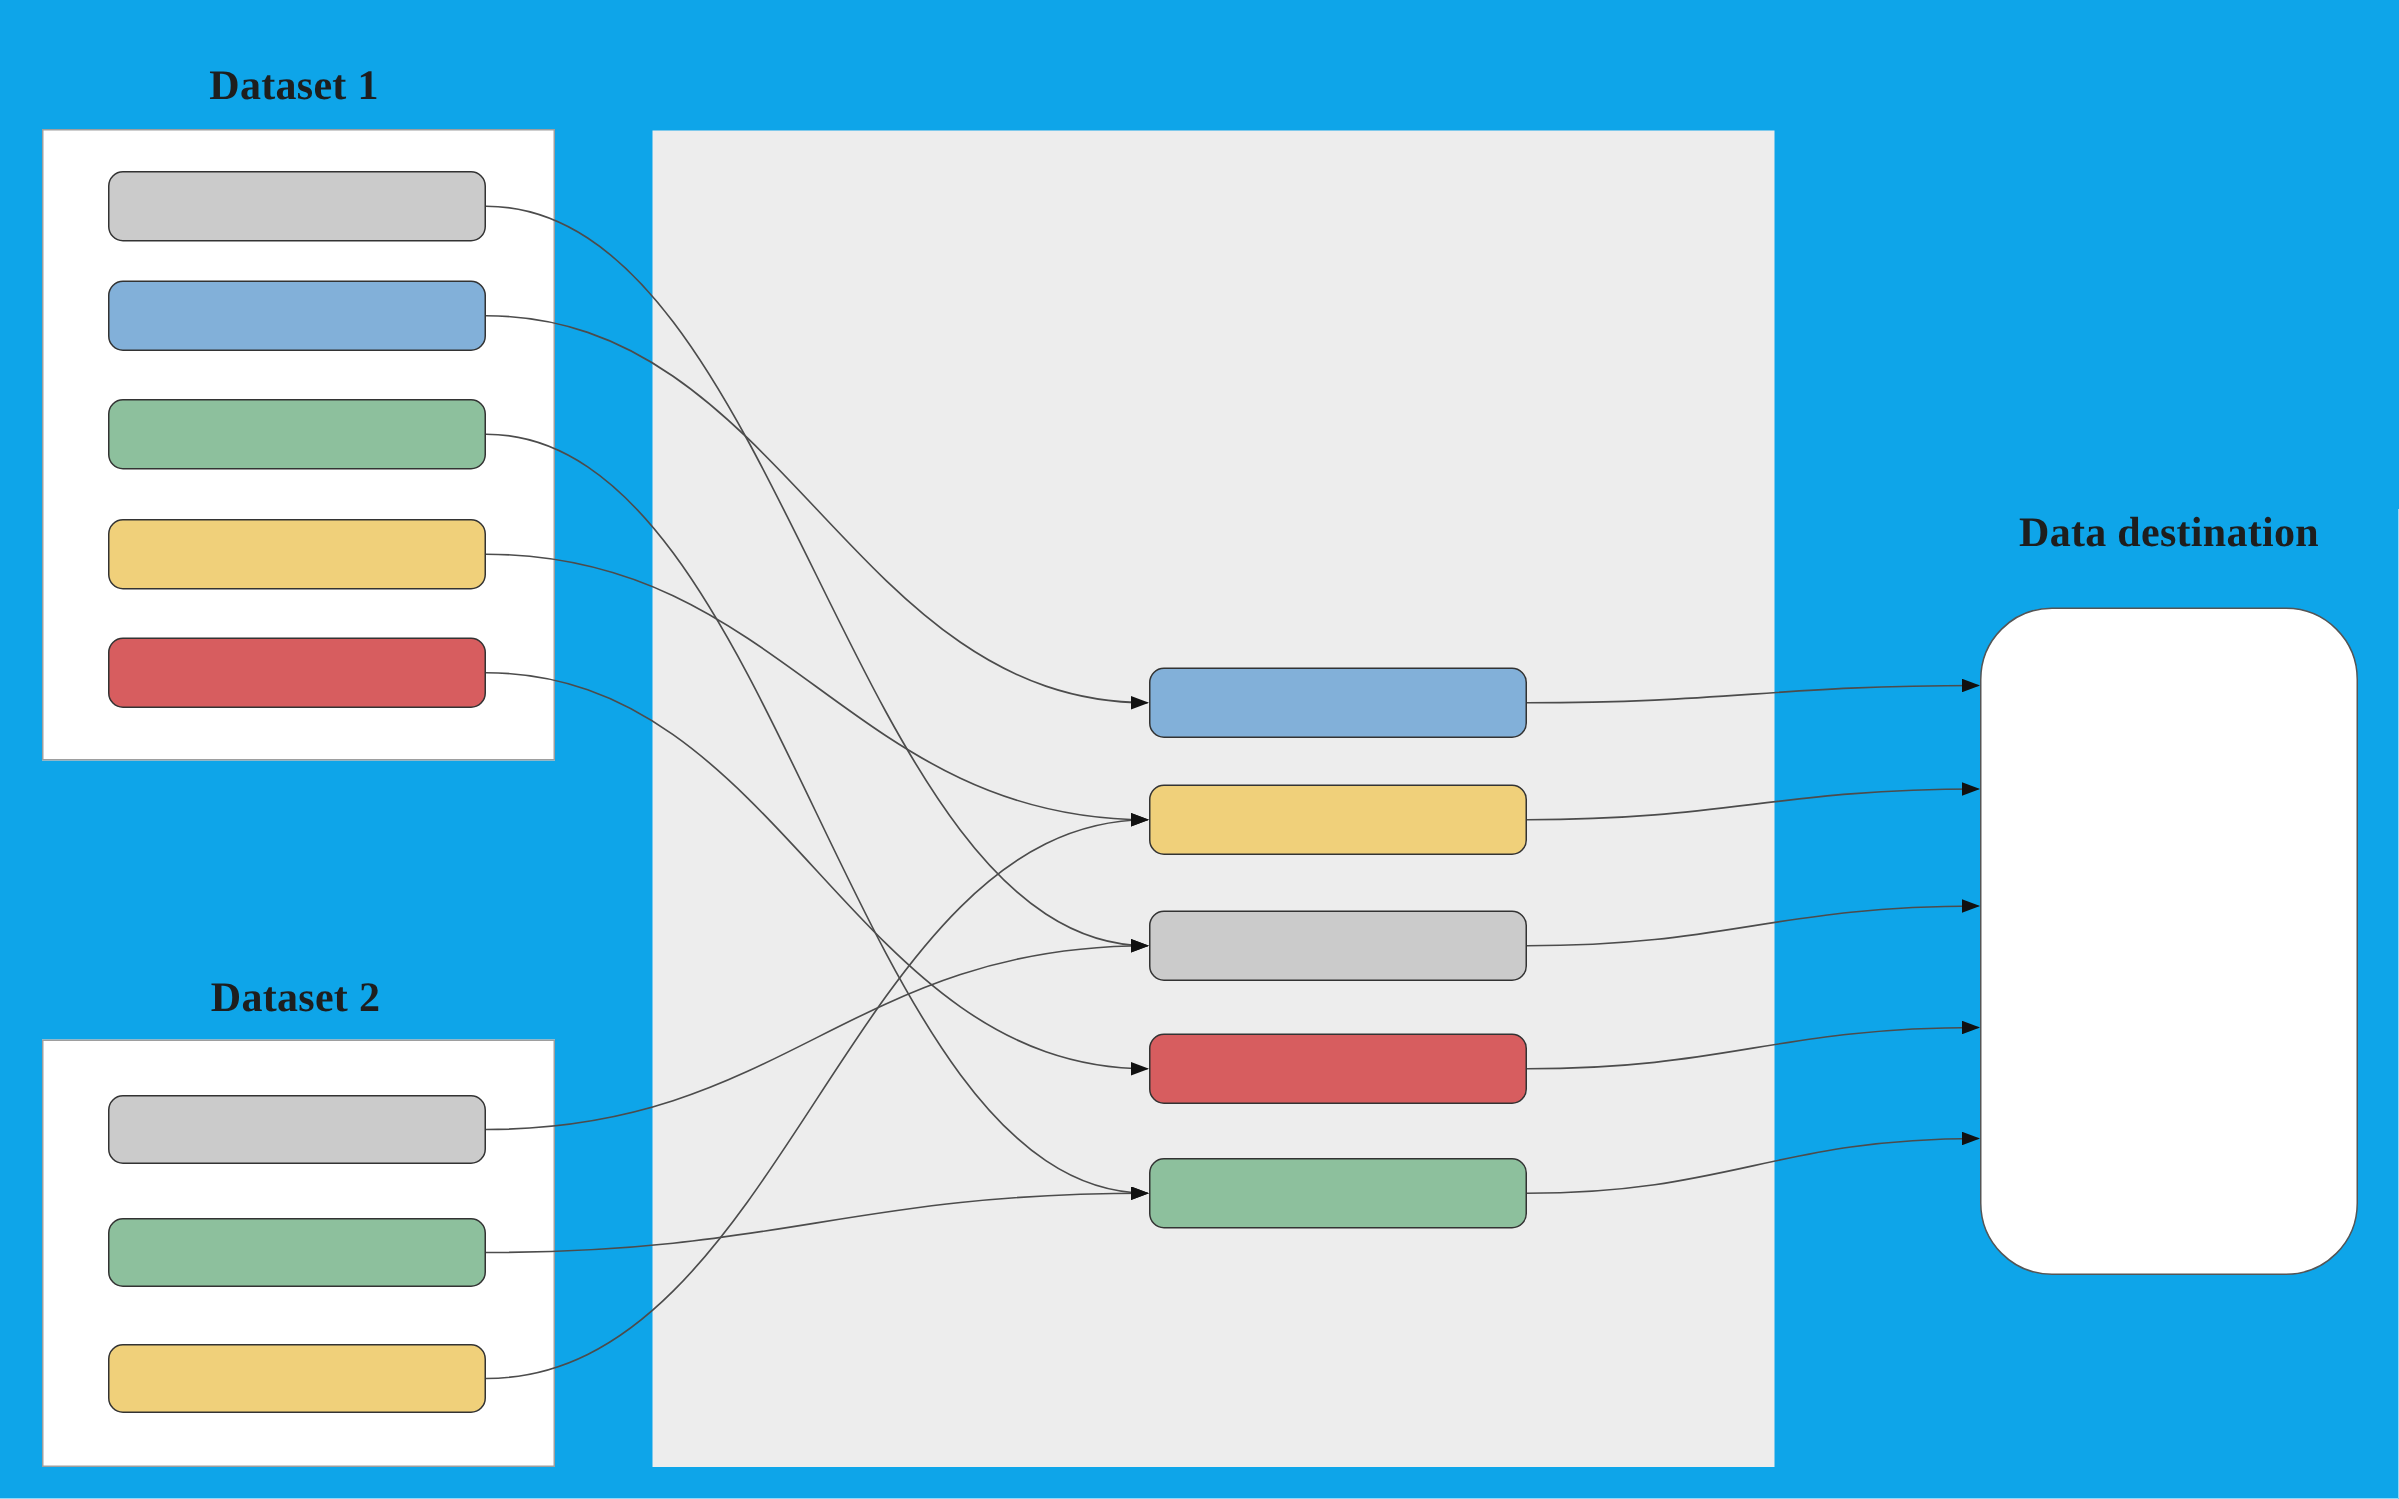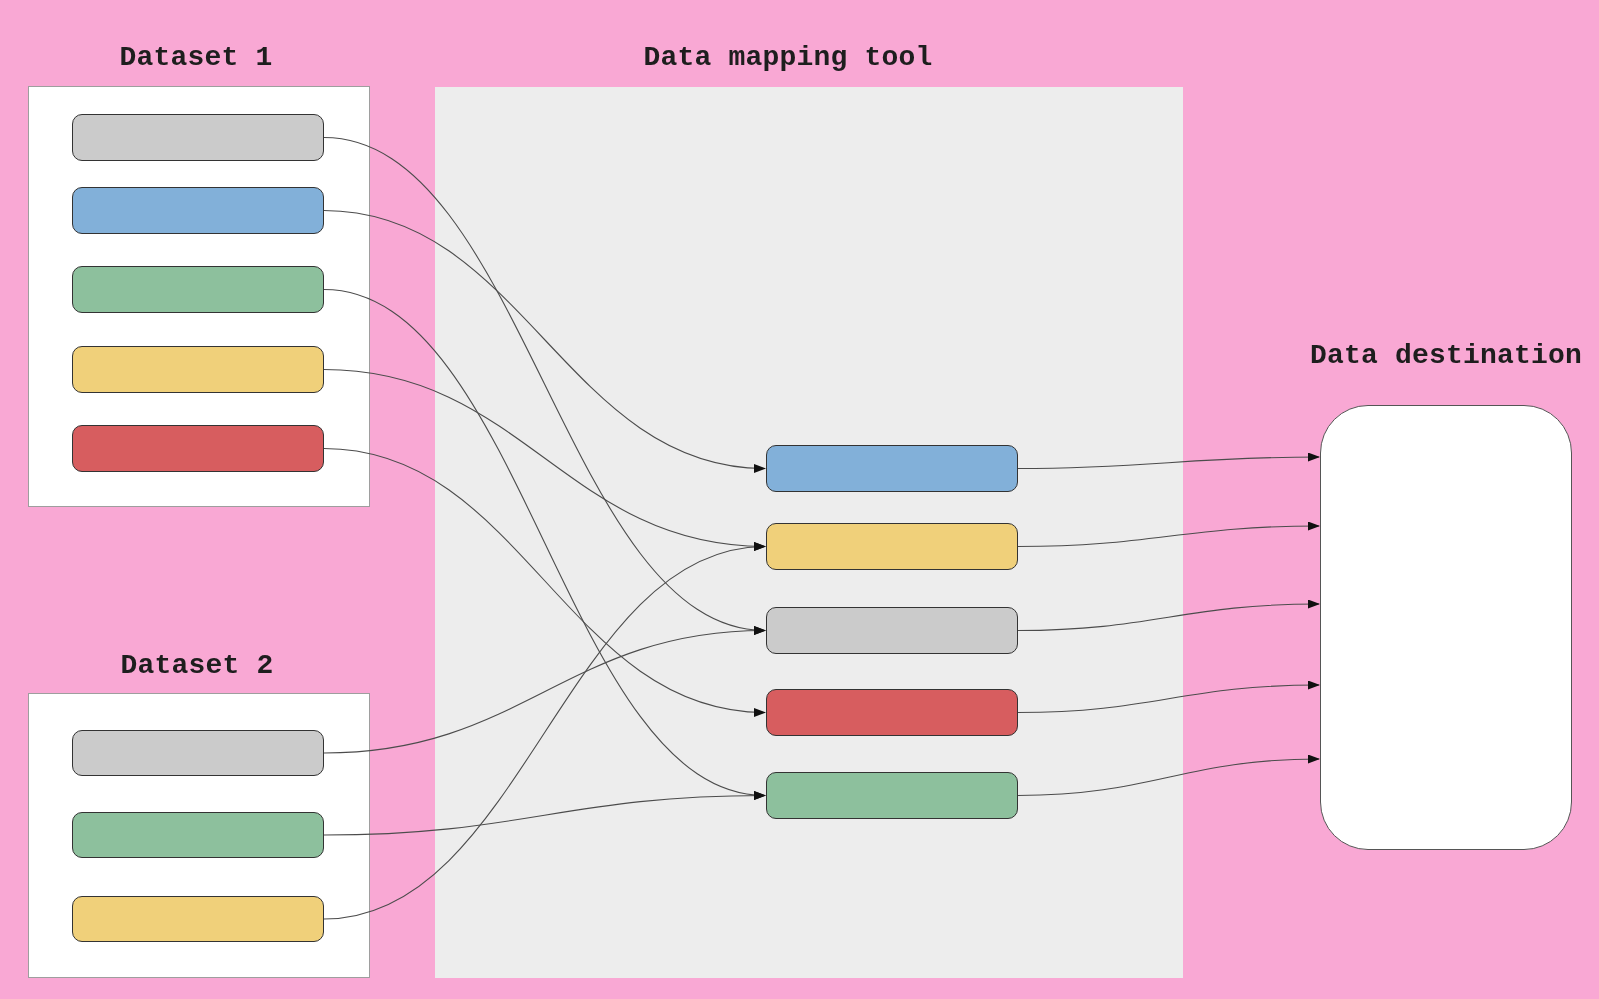--- a/index.html
+++ b/index.html
@@ -1,22 +1,22 @@
 <!DOCTYPE html>
 <html style="--panel-bg: #ededed; --dataset-border: #9e9e9e; --dest-border: #555555; --field-border: #333333; --text: #1e1e1e;"><head>
 <meta charset="utf-8">
 <style>
   html, body { margin: 0; padding: 0; background: #ffffff; }
   .canvas {
     position: relative;
     width: 1599px;
     height: 999px;
-    background: #f9a8d4;
+    background: #0ea5e9;
     overflow: hidden;
-    font-family: Liberation Mono, monospace;
+    font-family: Liberation Serif, serif;
   }
   .panel-gray {
     position: absolute;
     left: 435px; top: 87px;
     width: 748px; height: 891px;
     background: var(--panel-bg, #ededed);
   }
   .dataset-box {
     position: absolute;
     width: 342px;
@@ -62,21 +62,20 @@
     pointer-events: none;
   }
 </style>
 </head>
 <body>
 
 <div class="canvas">
   <div class="panel-gray" id="p-map"></div>
 
   <div class="title" id="t-d1">Dataset 1</div>
-  <div class="title" id="t-map">Data mapping tool</div>
   <div class="title" id="t-d2">Dataset 2</div>
   <div class="title" id="t-dest">Data destination</div>
 
   <div class="dataset-box" id="p-d1"></div>
   <div class="dataset-box" id="p-d2"></div>
   <div class="dest-box" id="p-dest"></div>
 
   <svg id="connections" width="1599" height="999" viewBox="0 0 1599 999">
     <defs>
       <marker id="arrow" markerUnits="userSpaceOnUse" markerWidth="12" markerHeight="9" refX="11" refY="4.5" orient="auto">

